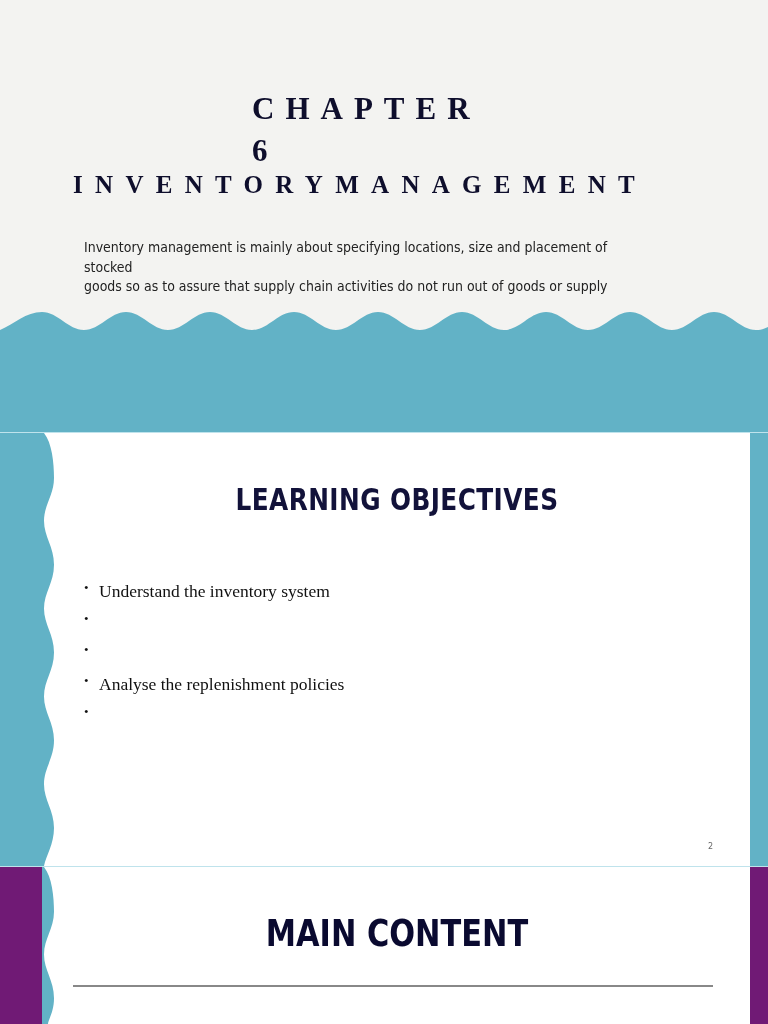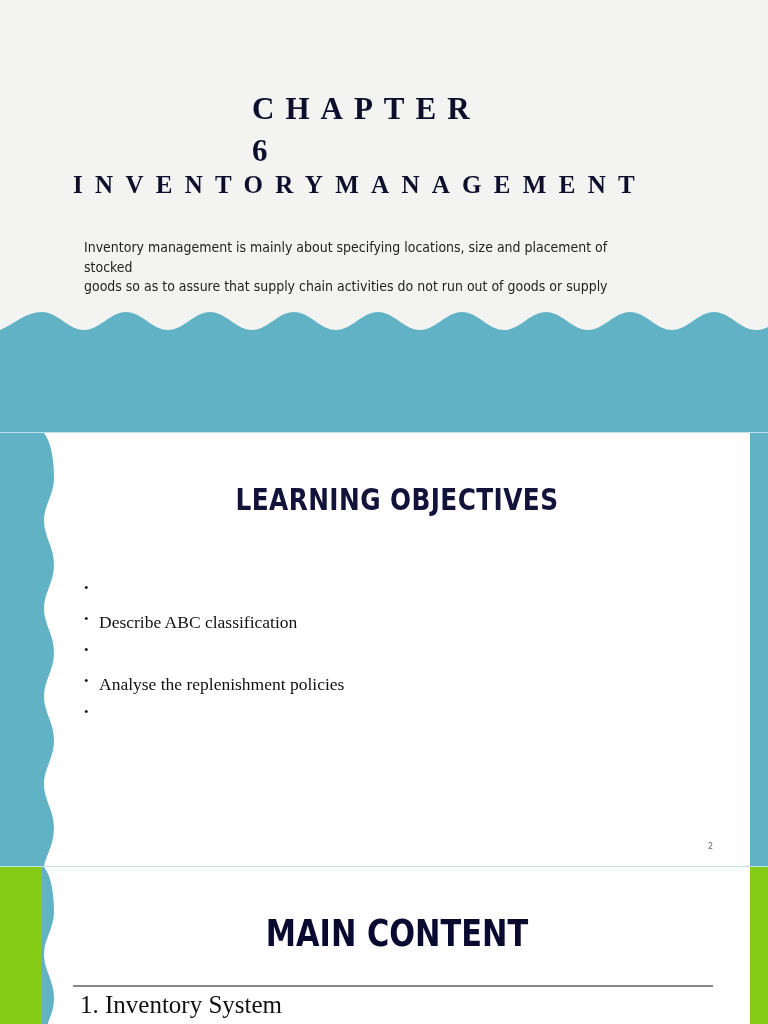--- a/index.html
+++ b/index.html
@@ -74,21 +74,21 @@
     position: absolute; left: 0; top: -3px; font-size: 13px;
   }
   .page-num {
     position: absolute; left: 664px; top: 409px;
     font-family: "DejaVu Sans", sans-serif; font-size: 8px; color: #666;
   }
 
   
   .slide3 {
     position: absolute; left: 0; top: 866px; width: 768px; height: 158px;
-    background: #84cc16;
+    background: #701a75;
     border-top: 1px solid #bfe3ec;
     box-sizing: border-box;
   }
   .mc-title {
     position: absolute; left: 0; width: 706px; top: 44px;
     text-align: center;
     font-family: "DejaVu Sans", sans-serif; font-weight: bold;
     font-size: 38px; color: #0a0a30;
     transform: scaleX(0.80); transform-origin: center top;
   }
@@ -141,36 +141,35 @@
            C2,104 12,114 12,132 C12,150 2,160 2,176
            C2,192 12,202 12,220 C12,238 2,248 2,264
            C2,280 12,290 12,308 C12,326 2,336 2,352
            C2,368 12,378 12,396 C12,412 4,424 2,434
            L0,434 Z"></path>
     </svg>
 
     <div class="obj-title">LEARNING OBJECTIVES</div>
 
     <ul class="obj-list">
+      <li><span class="bullet">•</span><span>Understand the inventory system</span></li>
       <li><span class="bullet">•</span></li>
-      <li><span class="bullet">•</span><span>Describe ABC classification</span></li>
       <li><span class="bullet">•</span></li>
       <li><span class="bullet">•</span><span>Analyse the replenishment policies</span></li>
       <li><span class="bullet">•</span></li>
     </ul>
 
     <div class="page-num">2</div>
   </div>
 </section>
 
 <section class="slide3">
   <div class="panel">
     <svg class="left-wave" viewBox="0 0 20 158" preserveAspectRatio="none">
       <path fill="#62b2c6" d="M0,0 L2,0
            C10,10 12,30 12,45 C12,62 2,72 2,88
            C2,104 12,114 12,132 C12,146 6,154 6,158
            L0,158 Z"></path>
     </svg>
     <div class="mc-title">MAIN CONTENT</div>
     <div class="mc-rule"></div>
-    <div class="mc-item">1. Inventory System</div>
   </div>
 </section>
 
 </body></html>

